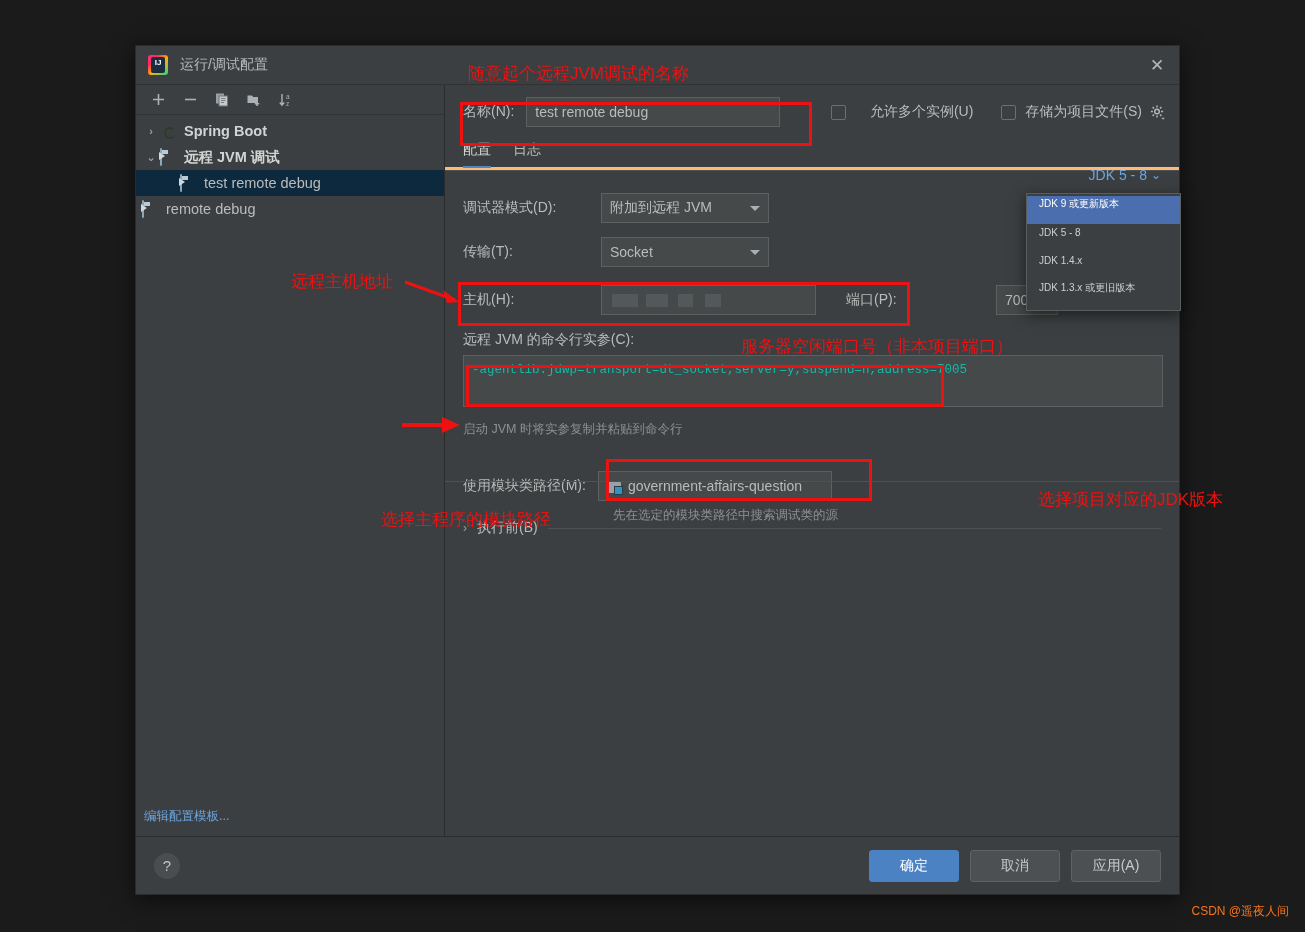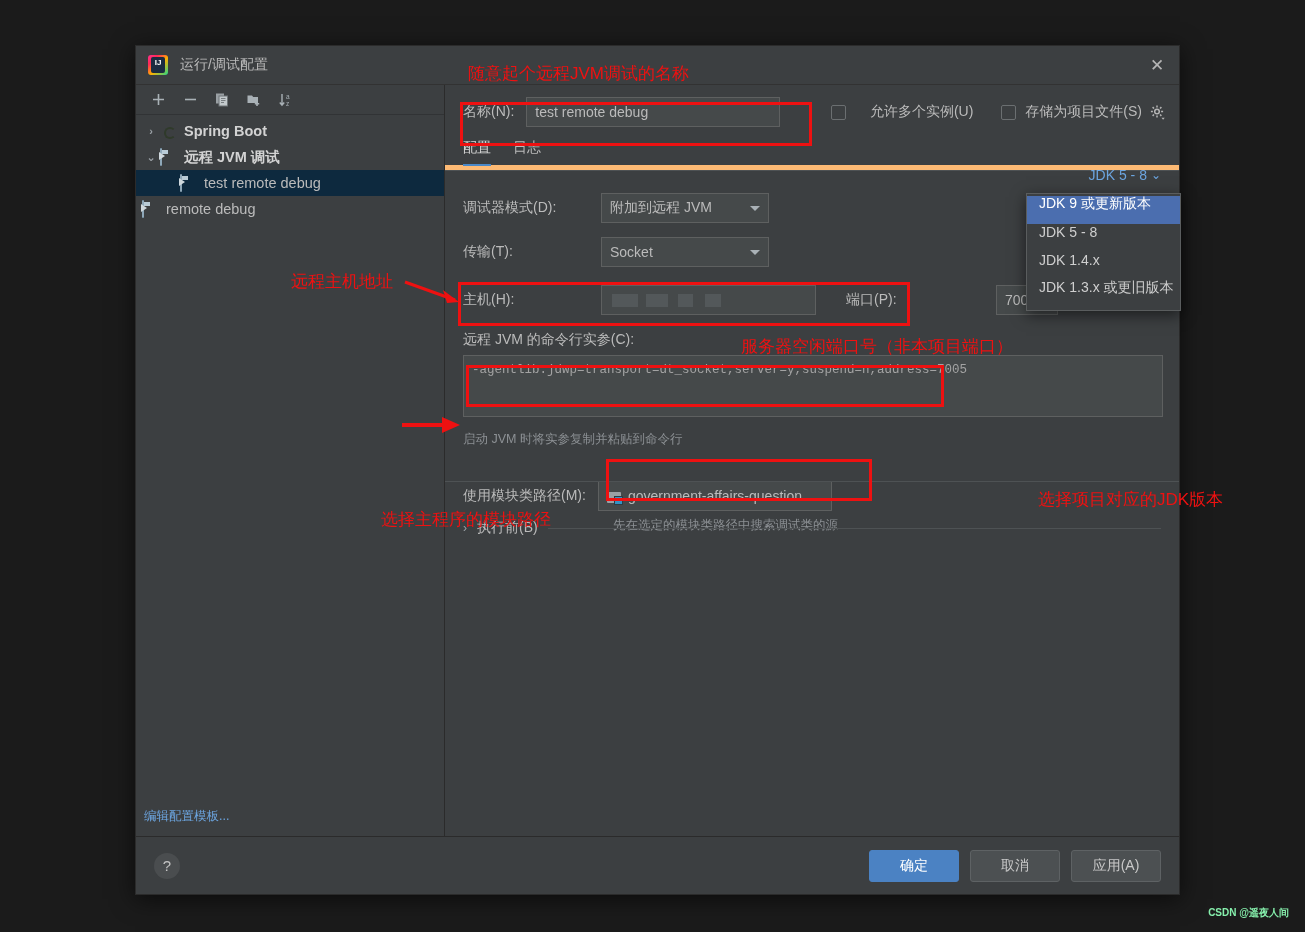--- a/index.html
+++ b/index.html
@@ -114,21 +114,21 @@
     width: 15px; height: 15px; border: 1px solid #6b6f71; background: #3c3f41;
     border-radius: 2px; flex: none; cursor: pointer;
   }
   .gear {
     width: 16px; height: 16px; color: #b5b5b5; position: relative; cursor: pointer;
   }
 
   .tabs {
     display: flex; align-items: flex-end; height: 32px;
     padding-left: 18px; gap: 22px;
-    border-bottom: 6px solid #fdba74;
+    border-bottom: 4px solid #fdba74;
   }
   .tab {
     color: #bbbbbb; font-size: 14px; padding-bottom: 7px; cursor: pointer;
     border-bottom: 2px solid transparent; position: relative; top:1px;
   }
   .tab.active { border-bottom-color: #4a88c7; color: #d6d6d6; }
 
   .content {
     flex: 1; position: relative; padding: 22px 18px 0 18px; min-height:0;
     border-top: 1px solid #4e5254;
@@ -145,23 +145,23 @@
   .combo .caret {
     margin-left: auto; width: 26px; height: 100%;
     display: flex; align-items: center; justify-content: center;
   }
   .caret-tri { width:0;height:0;border-left:5px solid transparent;border-right:5px solid transparent;border-top:5px solid #a9b1b6;}
 
   .masked { display: flex; gap: 0; align-items: center; padding-left: 2px; }
   .masked span { display:block; height: 13px; background:#53585a; }
 
   .jvmargs {
-    background: #45494a; border: 1px solid #5e6060; color: #a3a3a3;
+    background: #45494a; border: 1px solid #5e6060; color: #14b8a6;
     font-family: "Liberation Mono", "DejaVu Sans Mono", monospace;
-    font-size: 12.5px; padding: 7px 8px; height: 62px;
+    font-size: 12.5px; padding: 7px 8px; height: 52px;
     width: 700px;
   }
   .hint { color: #8c9094; font-size: 12.5px; }
 
   .modbox {
     background: #45494a; border: 1px solid #5e6060; height: 30px; width: 234px;
     display: flex; align-items: center; padding: 0 8px; gap: 6px;
     color: #bbbbbb; font-size: 14px; cursor: pointer;
   }
   .ico-module { width:15px;height:13px;position:relative;flex:none;}
@@ -177,21 +177,21 @@
     display: flex; align-items: center; gap: 4px;
   }
   .dropdown {
     position: absolute;
     background: #3c3f41; border: 1px solid #5a5d5e;
     box-shadow: 0 4px 14px rgba(0,0,0,.55);
     padding: 2px 0; z-index: 40;
   }
   .dd-item {
     height: 28px; display: flex; align-items: center;
-    padding: 0 14px 12px 12px; color: #cfcfcf; font-size: 14px; cursor: pointer; white-space: nowrap;
+    padding: 0 14px 12px 12px; color: #cfcfcf; font-size: 10px; cursor: pointer; white-space: nowrap;
   }
   .dd-item.sel { background: #4b6eaf; color: #ffffff; }
 
   
   .footer {
     height: 58px; min-height: 58px; border-top: 1px solid #2b2b2b;
     background: #3c3f41; display: flex; align-items: center; padding: 0 18px;
   }
   .help-btn {
     width: 26px; height: 26px; border-radius: 50%;
@@ -211,21 +211,21 @@
   .anno {
     position: absolute; color: #ee1111; font-size: 17px; white-space: nowrap;
     z-index: 60; font-family: "Liberation Sans","DejaVu Sans",sans-serif;
   }
   .redbox {
     position: absolute; border: 3px solid #ee1111; z-index: 55; pointer-events: none;
   }
   .arrow { position: absolute; z-index: 60; }
   .watermark {
     position: absolute; right: 16px; bottom: 12px;
-    color: #86efac; font-size: 10px; z-index: 70; font-weight: bold;
+    color: #f97316; font-size: 12px; z-index: 70;
   }
 </style>
 </head>
 <body>
 
 <div id="root">
 
   <div class="dialog">
 
     <div class="titlebar">

